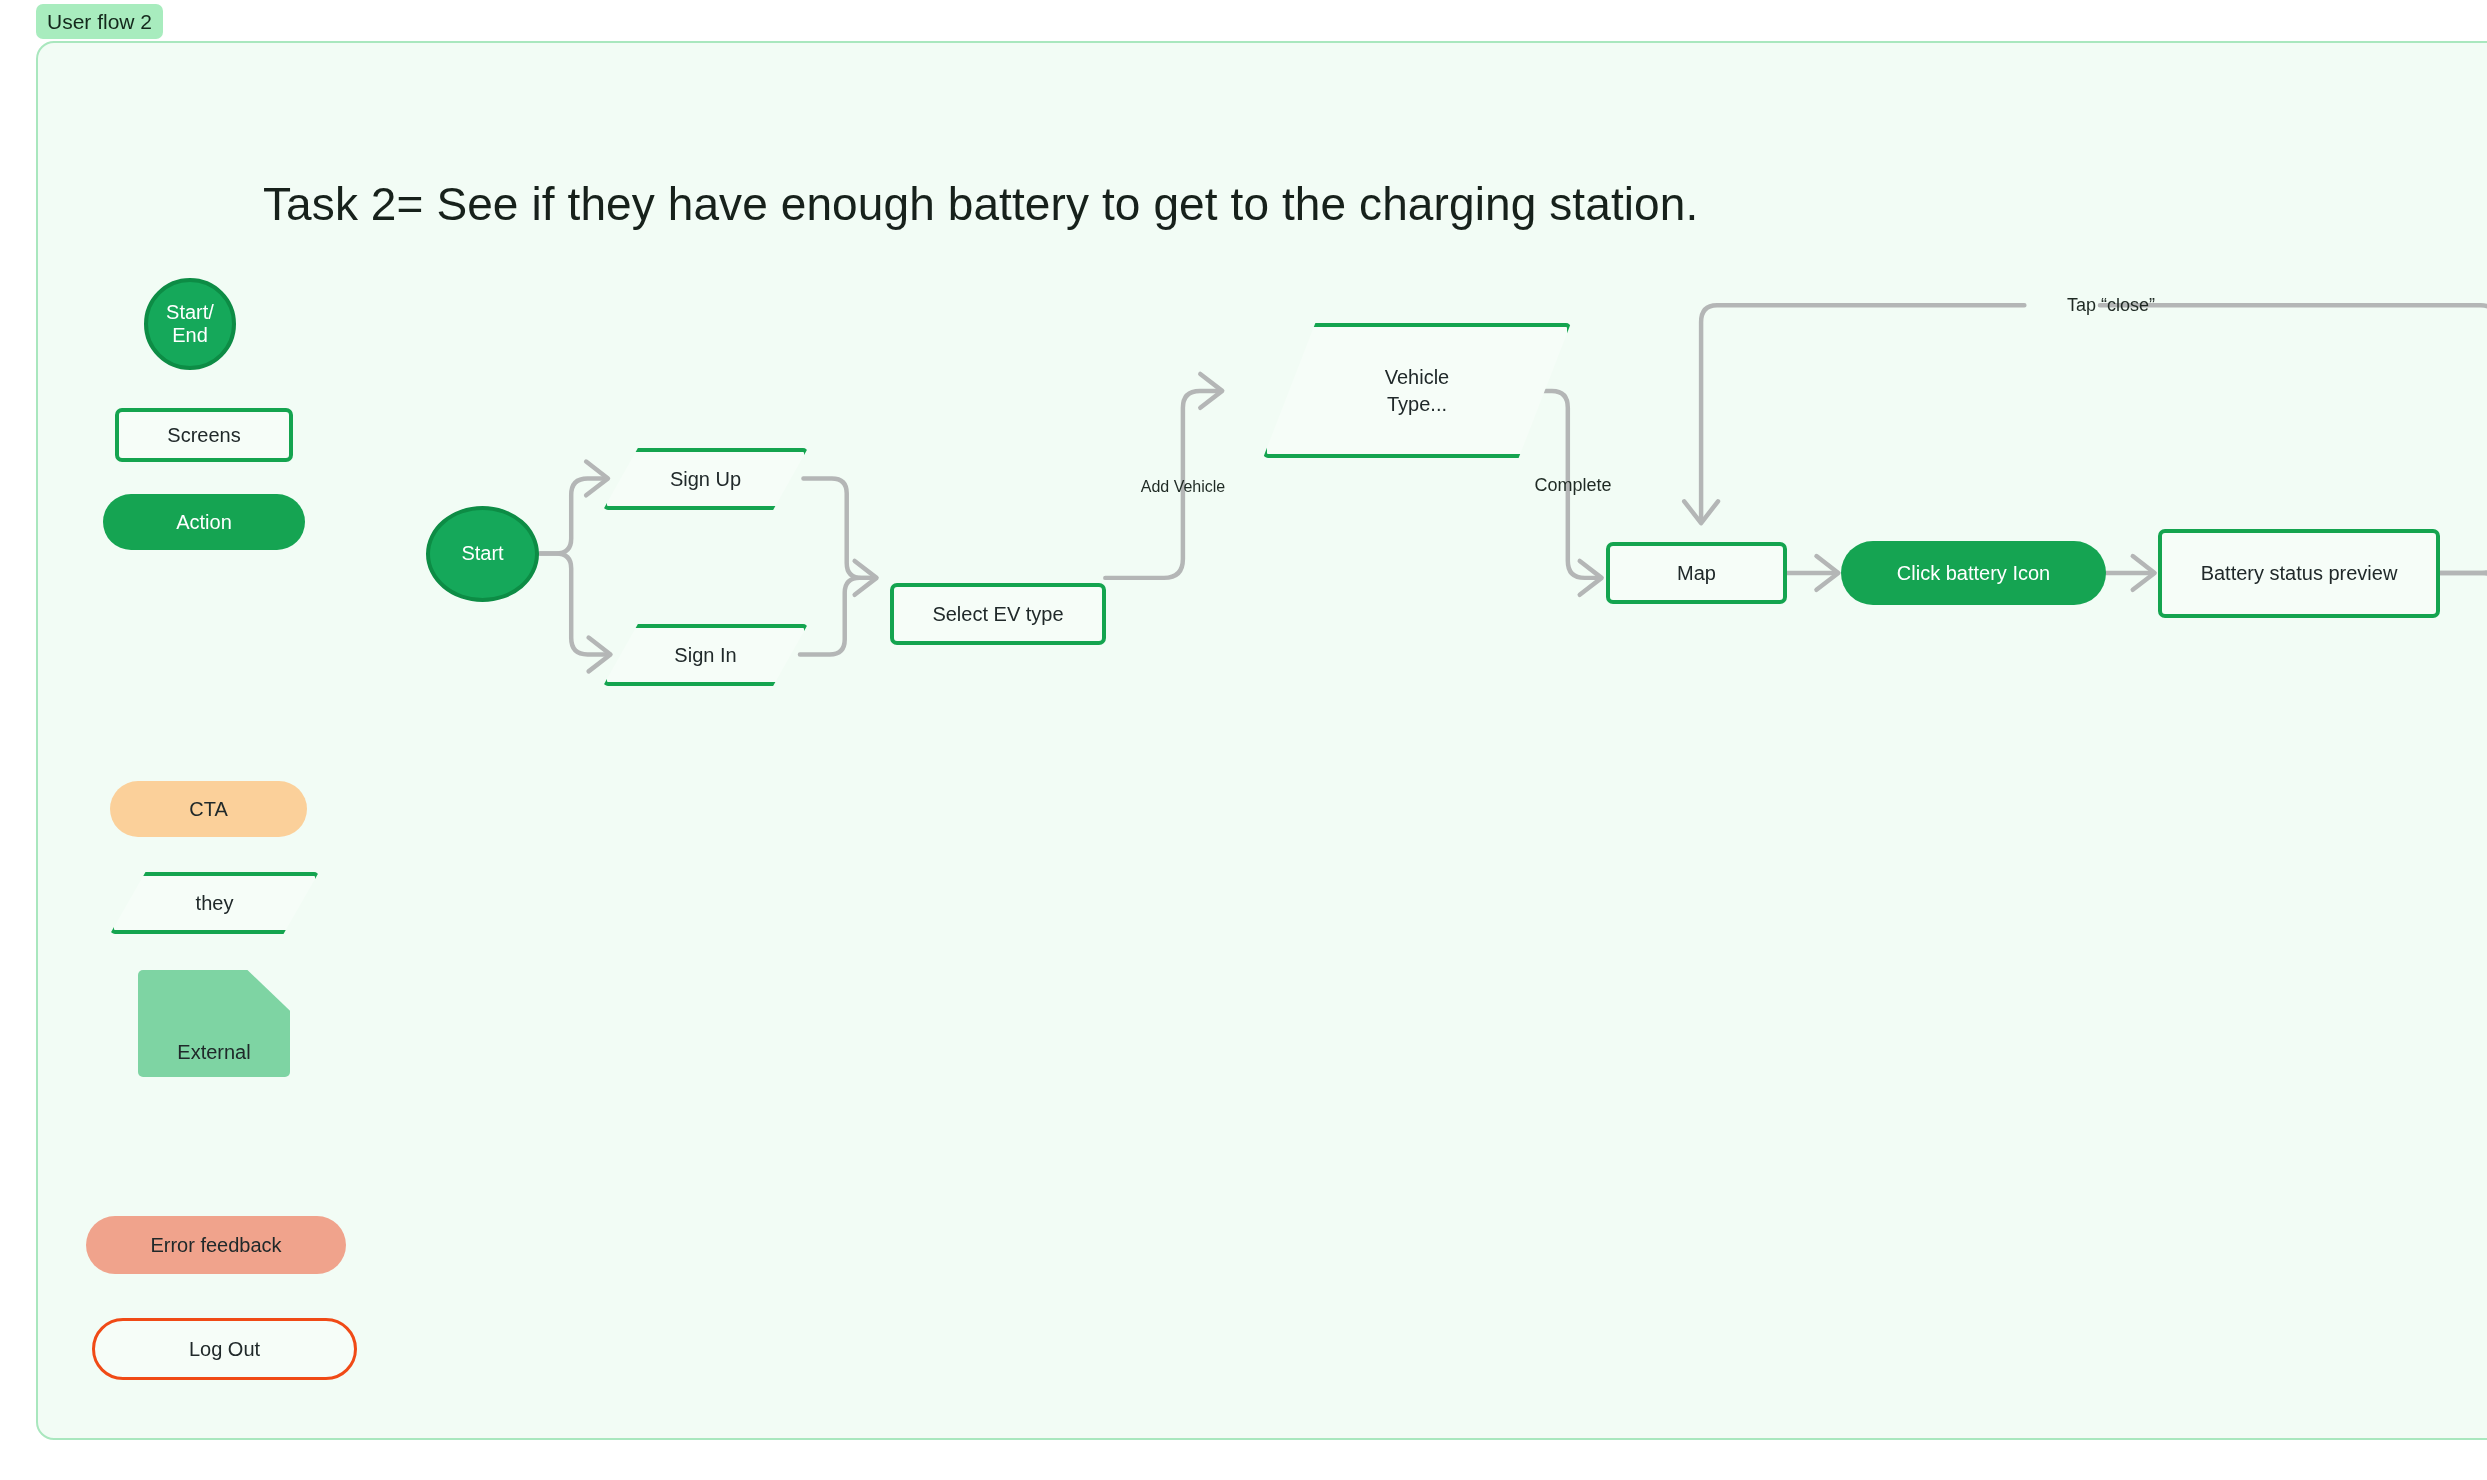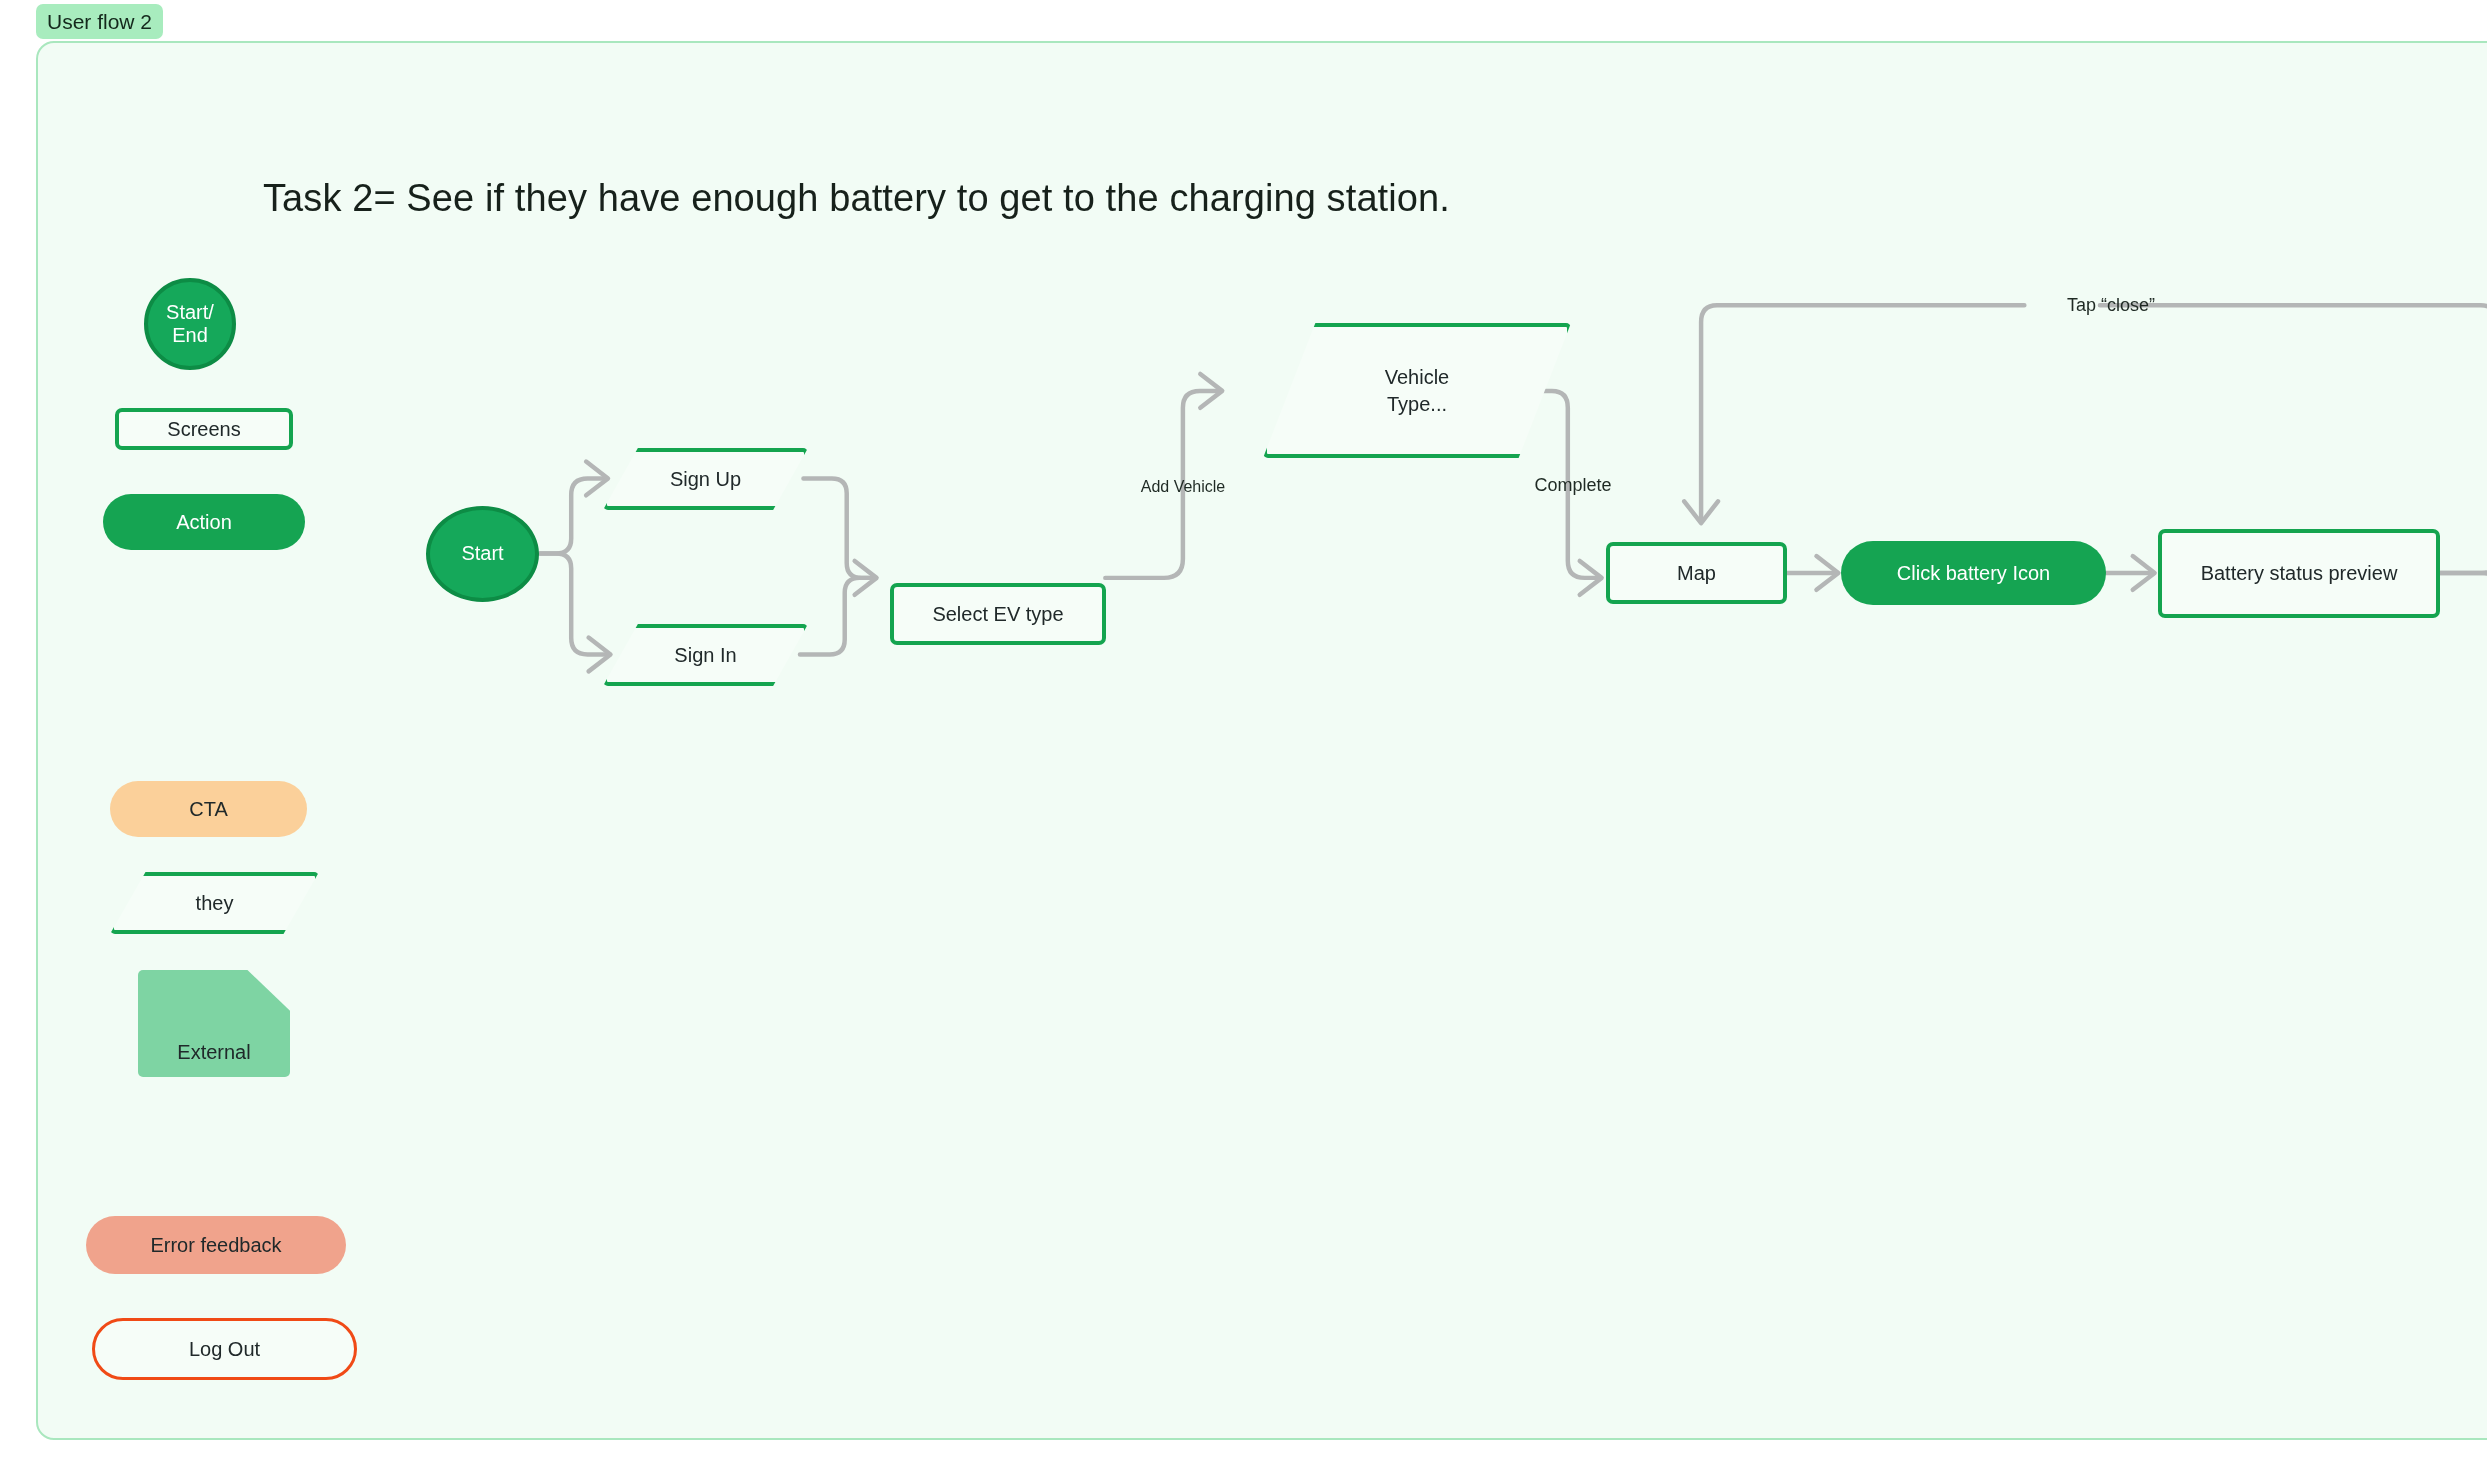--- a/index.html
+++ b/index.html
@@ -20,21 +20,21 @@
     position:absolute;left:36px;top:41px;
     width:3328px;height:1399px;
     background:#f2fcf5;
     border:2px solid #a9e7be;
     border-radius:18px;
     box-sizing:border-box;
   }
 
   #title{
     position:absolute;left:263px;top:177px;
-    font-size:38px;color:#17211b;white-space:nowrap;
+    font-size:46px;color:#17211b;white-space:nowrap;
     letter-spacing:0.1px;
   }
 
   
   .node{position:absolute;box-sizing:border-box;display:flex;align-items:center;justify-content:center;text-align:center;}
   .node .lbl{display:block;width:100%;}
 
   .n-terminator{
     border-radius:50%;
     background:#15a85a;border:4px solid #0d8c45;
@@ -152,21 +152,21 @@
 
     <path class="edge" d="M6296,1474 H6440"></path>
     <path class="ahead" d="M6402,1440 L6446,1474 L6402,1508"></path>
   </svg>
 
   <div class="node n-terminator" style="left:144px;top:278px;width:92px;height:92px;">
     <span class="lbl" style="white-space: pre-line;">Start/
 End</span>
   </div>
 
-  <div class="node n-screen" style="left:115px;top:408px;width:178px;height:42px;">
+  <div class="node n-screen" style="left:115px;top:408px;width:178px;height:54px;">
     <span class="lbl">Screens</span>
   </div>
 
   <div class="node n-action" style="left:103px;top:494px;width:202px;height:56px;">
     <span class="lbl">Action</span>
   </div>
 
 
   <div class="node n-cta" style="left:110px;top:781px;width:197px;height:56px;">
     <span class="lbl">CTA</span>

